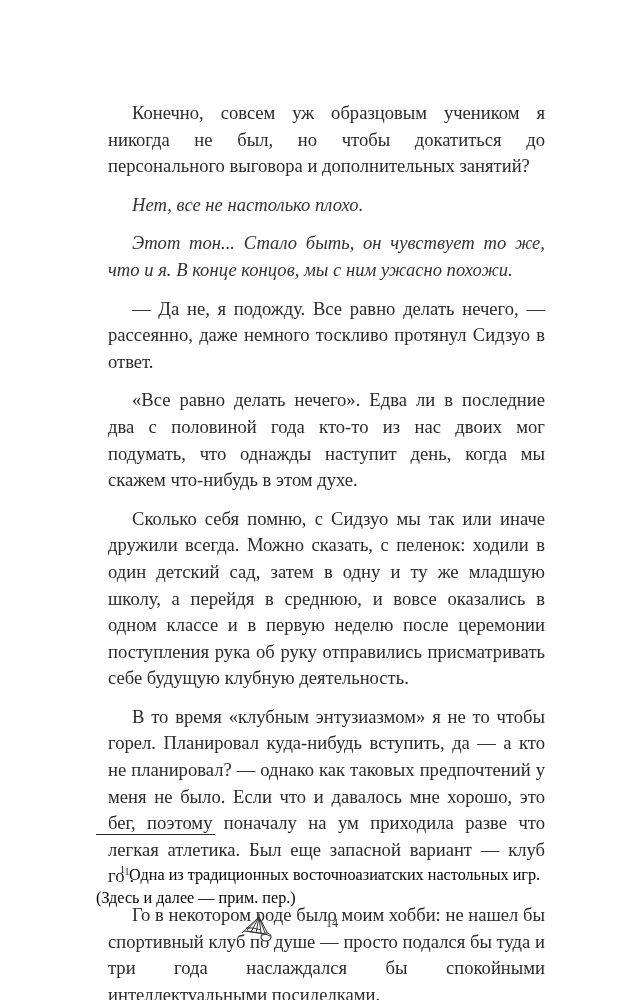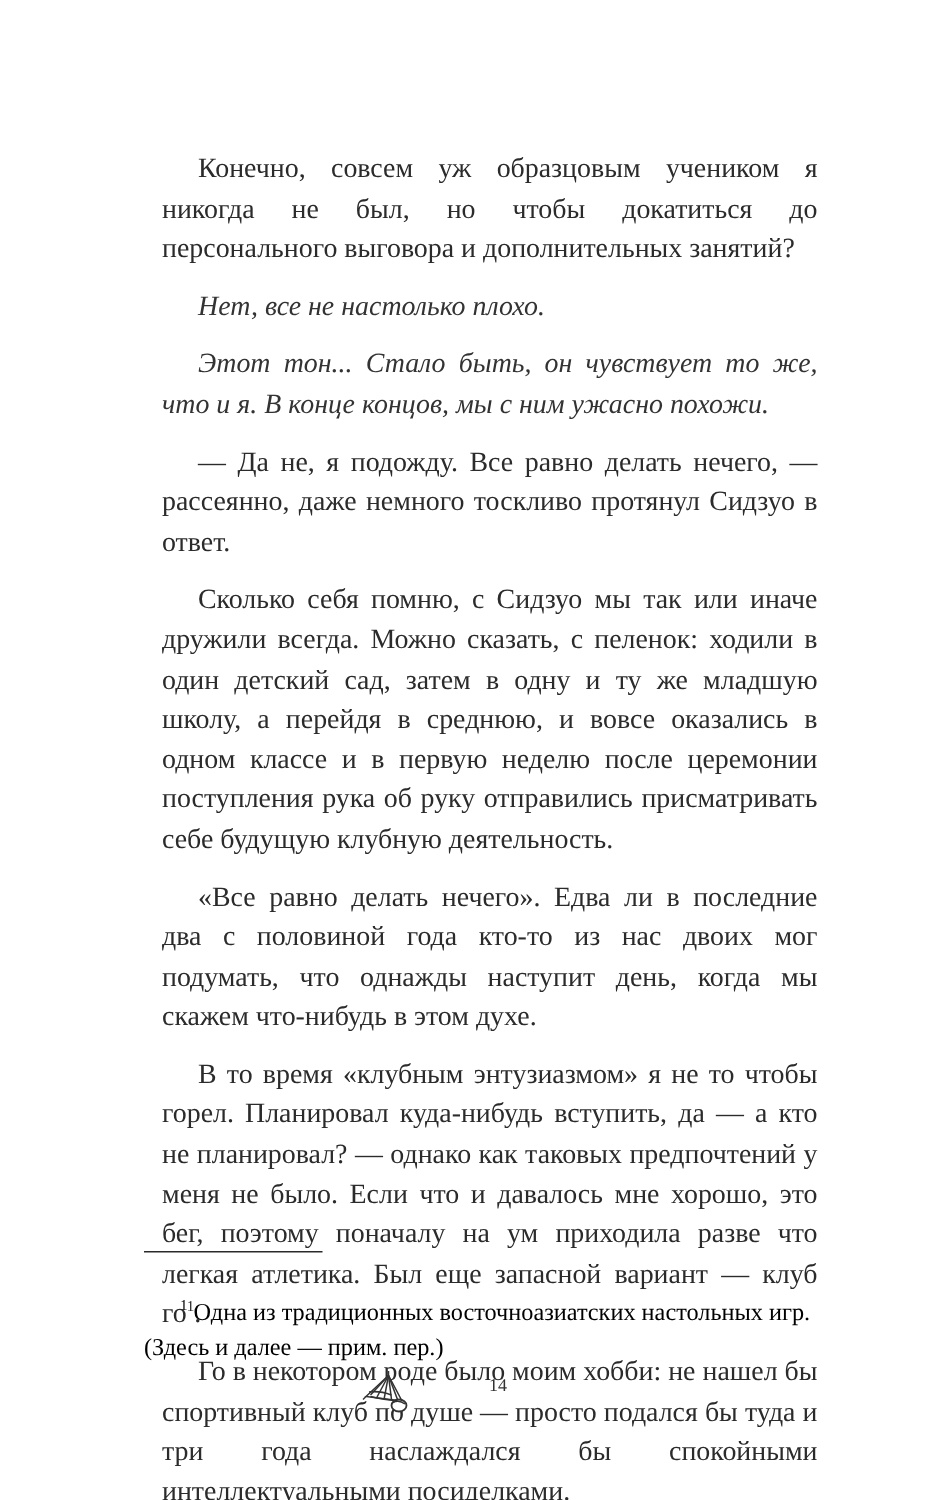--- a/index.html
+++ b/index.html
@@ -30,22 +30,22 @@
   }
 </style>
 </head>
 <body>
 
 <div class="page">
   <p class="p">Конечно, совсем уж образцовым учеником я никогда не был, но чтобы докатиться до персонального выговора и дополнительных занятий?</p>
   <p class="p it gap">Нет, все не настолько плохо.</p>
   <p class="p it gap">Этот тон... Стало быть, он чувствует то же, что и я. В конце концов, мы с ним ужасно похожи.</p>
   <p class="p gap">— Да не, я подожду. Все равно делать нечего, — рас­сеянно, даже немного тоскливо протянул Сидзуо в ответ.</p>
+  <p class="p gap">«Все равно делать нечего». Едва ли в последние два с по­ловиной года кто-то из нас двоих мог подумать, что однаж­ды наступит день, когда мы скажем что-нибудь в этом духе.</p>
   <p class="p gap">Сколько себя помню, с Сидзуо мы так или иначе дружили всегда. Можно сказать, с пеленок: ходили в один детский сад, затем в одну и ту же младшую школу, а перейдя в среднюю, и вовсе оказались в одном классе и в первую неделю после церемонии поступления рука об руку отправились присматривать себе будущую клуб­ную деятельность.</p>
-  <p class="p gap">«Все равно делать нечего». Едва ли в последние два с по­ловиной года кто-то из нас двоих мог подумать, что однаж­ды наступит день, когда мы скажем что-нибудь в этом духе.</p>
   <p class="p"><span>В то время «клубным энтузиазмом» я не то чтобы горел. Планировал куда-нибудь вступить, да — а кто не планировал? — однако как таковых предпочтений у меня не было. Если что и давалось мне хорошо, это бег, поэто­му поначалу на ум приходила разве что легкая атлетика. Был еще запасной вариант — клуб го</span><sup>1</sup><span>.</span></p>
   <p class="p">Го в некотором роде было моим хобби: не нашел бы спортивный клуб по душе — просто подался бы туда и три года наслаждался бы спокойными интеллектуальны­ми посиделками.</p>
   <p class="p last">В общем, мне по большей части было все равно, Сид­зуо рвался заниматься баскетболом, а в итоге... Мы оба</p>
 </div>
 
 <div class="rule"></div>
 
 <div class="foot">
   <p class="fp"><sup>1</sup> <span>Одна из традиционных восточноазиатских настольных игр.</span></p>
   <p class="fp fi" style="text-indent:0">(Здесь и далее — прим. пер.)</p>

